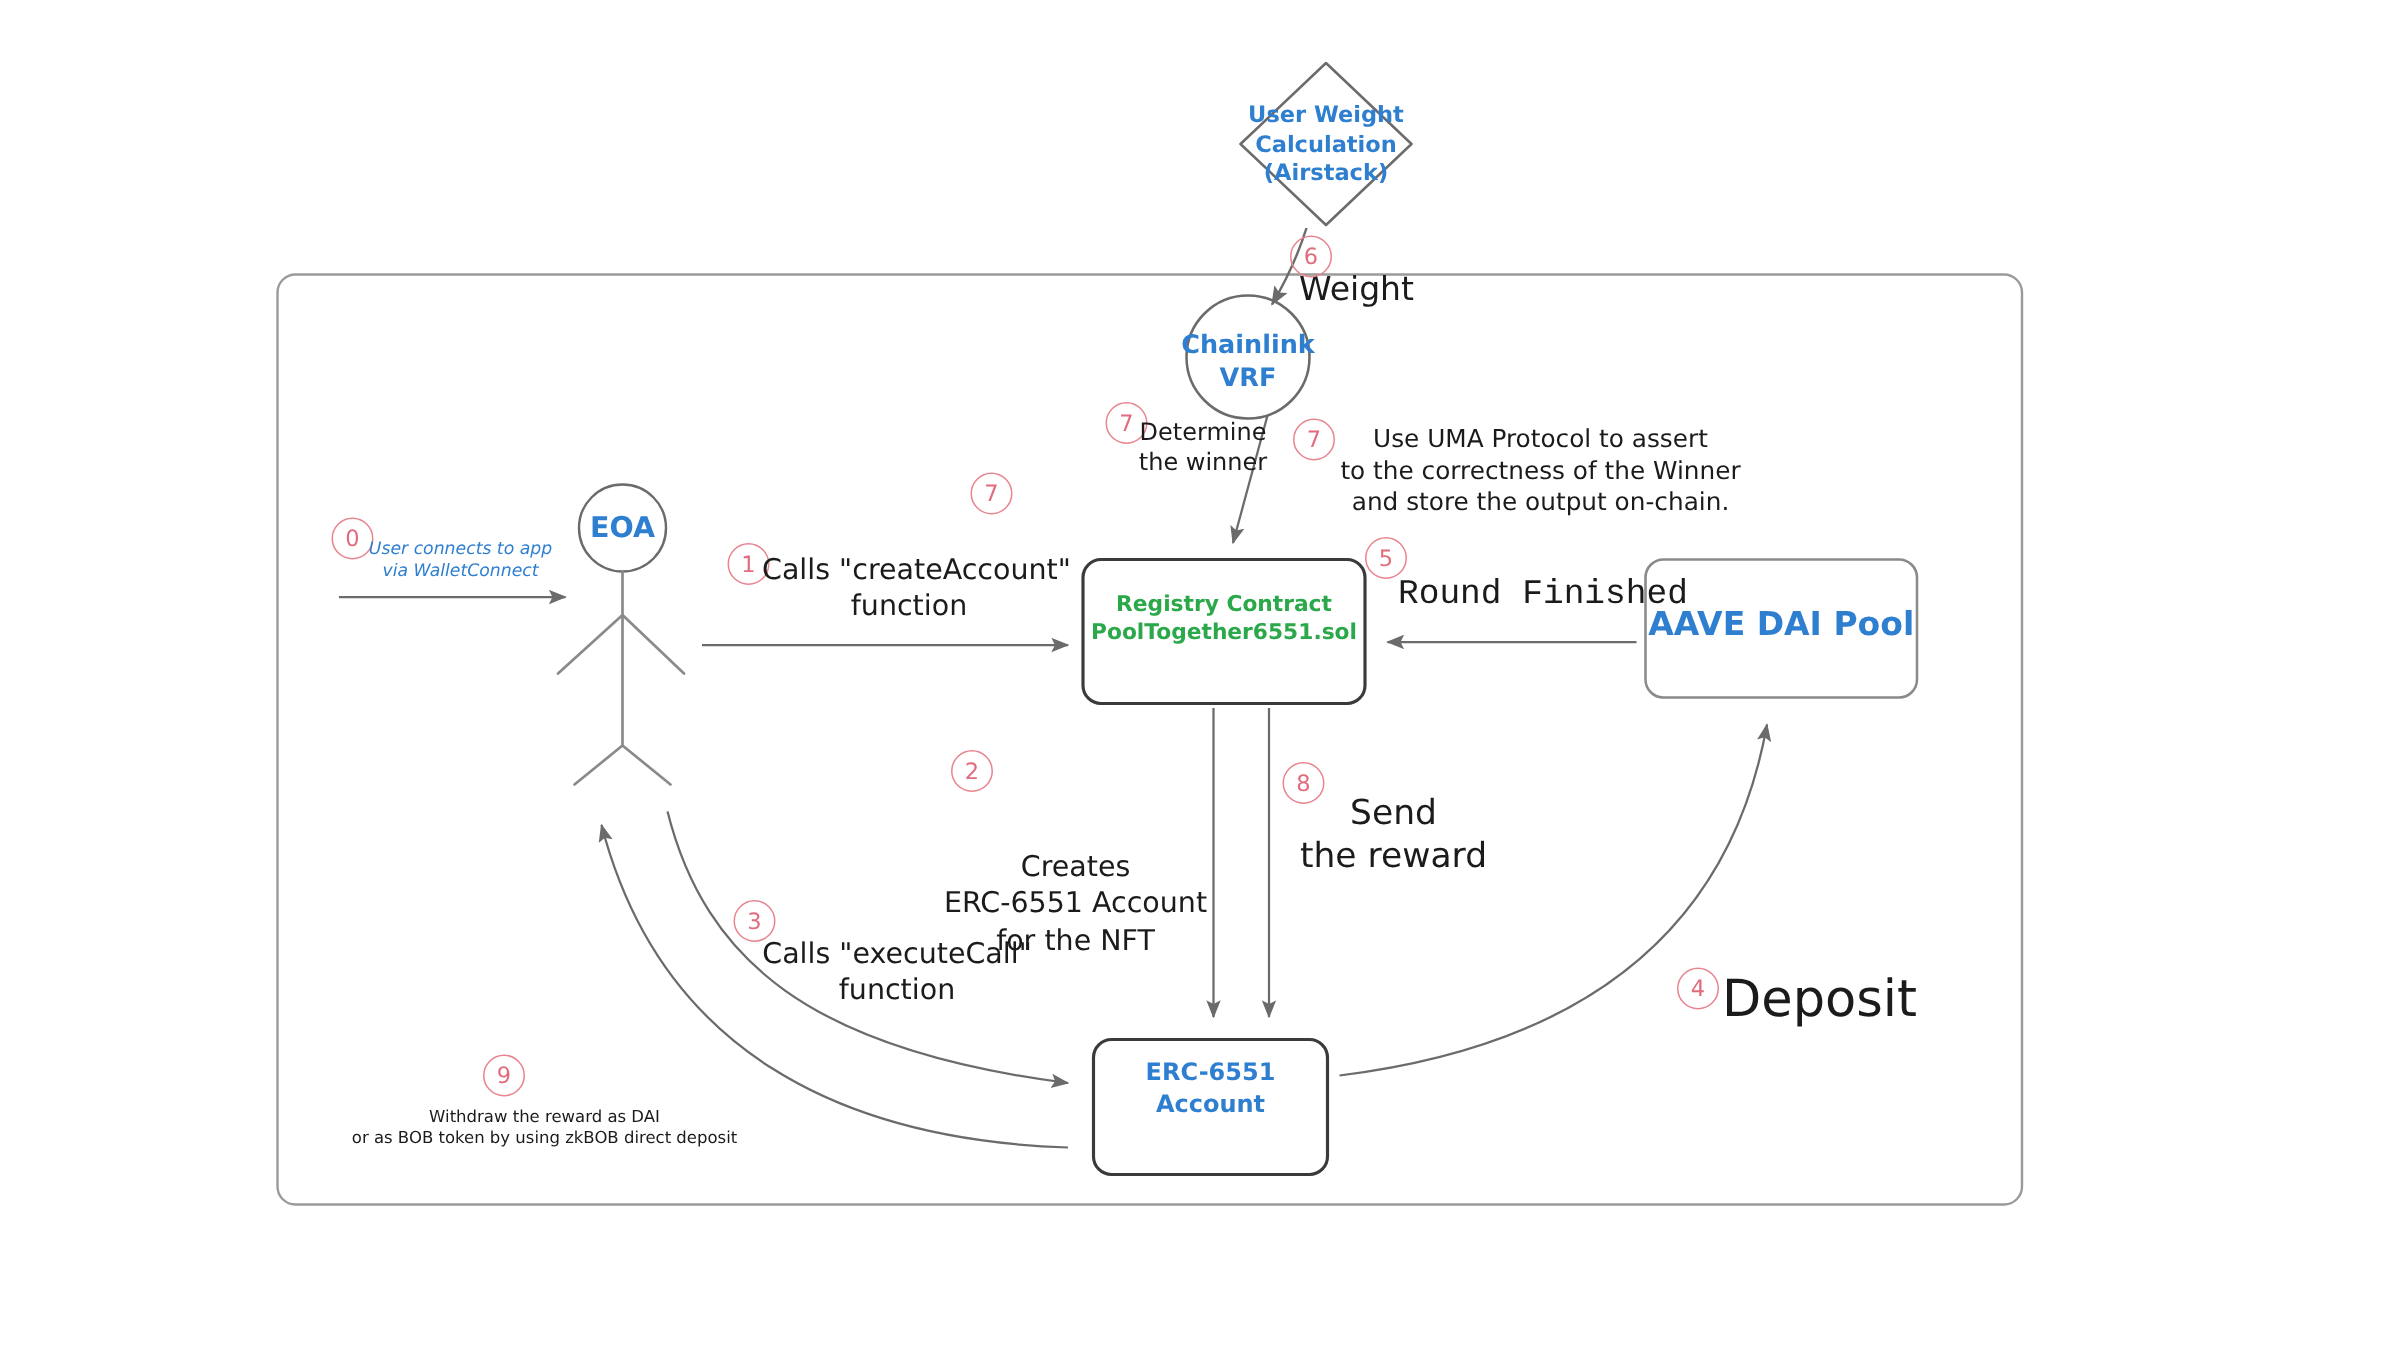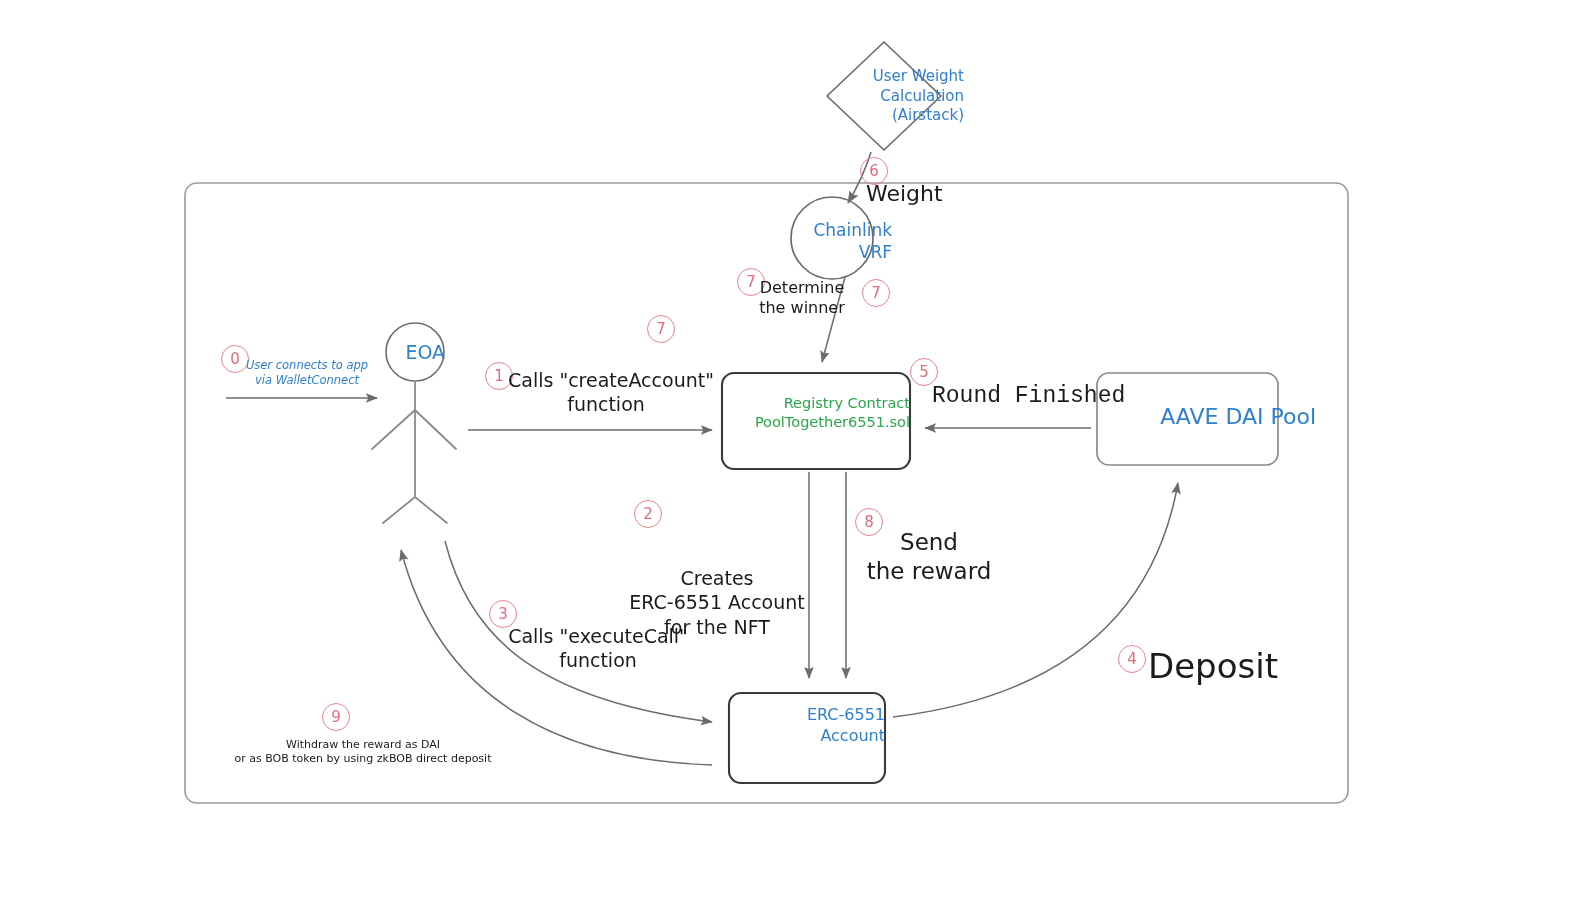--- a/index.html
+++ b/index.html
@@ -40,24 +40,25 @@
     height: 26px;
     border: 1.6px solid #e8848f;
     border-radius: 50%;
     display: flex;
     align-items: center;
     justify-content: center;
     font-family: "DejaVu Sans", sans-serif;
   }
   .node-label {
     position: absolute;
-    text-align: right;
+    text-align: center;
     line-height: 1.3;
     white-space: pre;
     font-family: "DejaVu Sans", sans-serif;
+    font-weight: bold;
   }
 </style>
 </head>
 <body>
 
 <div id="canvas">
 
   <svg class="layer" viewBox="0 0 1592 908">
     <defs>
       <marker id="arrow" markerWidth="9" markerHeight="9" refX="7.4" refY="3.2" orient="auto">
@@ -106,21 +107,21 @@
 (Airstack)</div>
 
   <div class="node-label blue" style="left:772px; top:219px; width:120px; font-size:17px;">Chainlink
 VRF</div>
 
   <div class="node-label blue" style="left:385px; top:340px; width:60px; font-size:19px;">EOA</div>
 
   <div class="node-label green" style="left:722px; top:394px; width:188px; font-size:14.5px;">Registry Contract
 PoolTogether6551.sol</div>
 
-  <div class="node-label blue" style="left:1097px; top:403px; width:181px; font-size:22px;padding-left:38px;">AAVE DAI Pool</div>
+  <div class="node-label blue" style="left:1097px; top:403px; width:181px; font-size:22px;">AAVE DAI Pool</div>
 
   <div class="node-label blue" style="left:729px; top:705px; width:156px; font-size:16px;">ERC-6551
 Account</div>
 
 
   <div class="lbl dark" style="left:866px; top:180px; font-size:22px;">Weight</div>
 
   <div class="lbl dark" style="left:932px; top:382px; font-size:23px;font-family:Liberation Mono, monospace;">Round Finished</div>
 
   <div class="lbl dark" style="left:1148px; top:645px; font-size:34px;">Deposit</div>
@@ -148,20 +149,23 @@
 ERC-6551 Account
 for the NFT</div>
 
   <div class="lbl dark ctr" style="left:500px; top:624px; width:196px; font-size:19px;">Calls "executeCall"
 function</div>
 
   <div class="lbl dark ctr" style="left:756px; top:278px; width:92px; font-size:16px;">Determine
 the winner</div>
 
 
+  <div class="lbl dark ctr" style="left:888px; top:282px; width:278px; font-size:16.5px;">Use UMA Protocol to assert
+to the correctness of the Winner
+and store the output on-chain.</div>
 
   <div class="lbl dark ctr" style="left:858px; top:528px; width:142px; font-size:23px;">Send
 the reward</div>
 
   <div class="lbl dark ctr" style="left:196px; top:738px; width:334px; font-size:11px;">Withdraw the reward as DAI
 or as BOB token by using zkBOB direct deposit</div>
 
 </div>
 
 </body></html>

